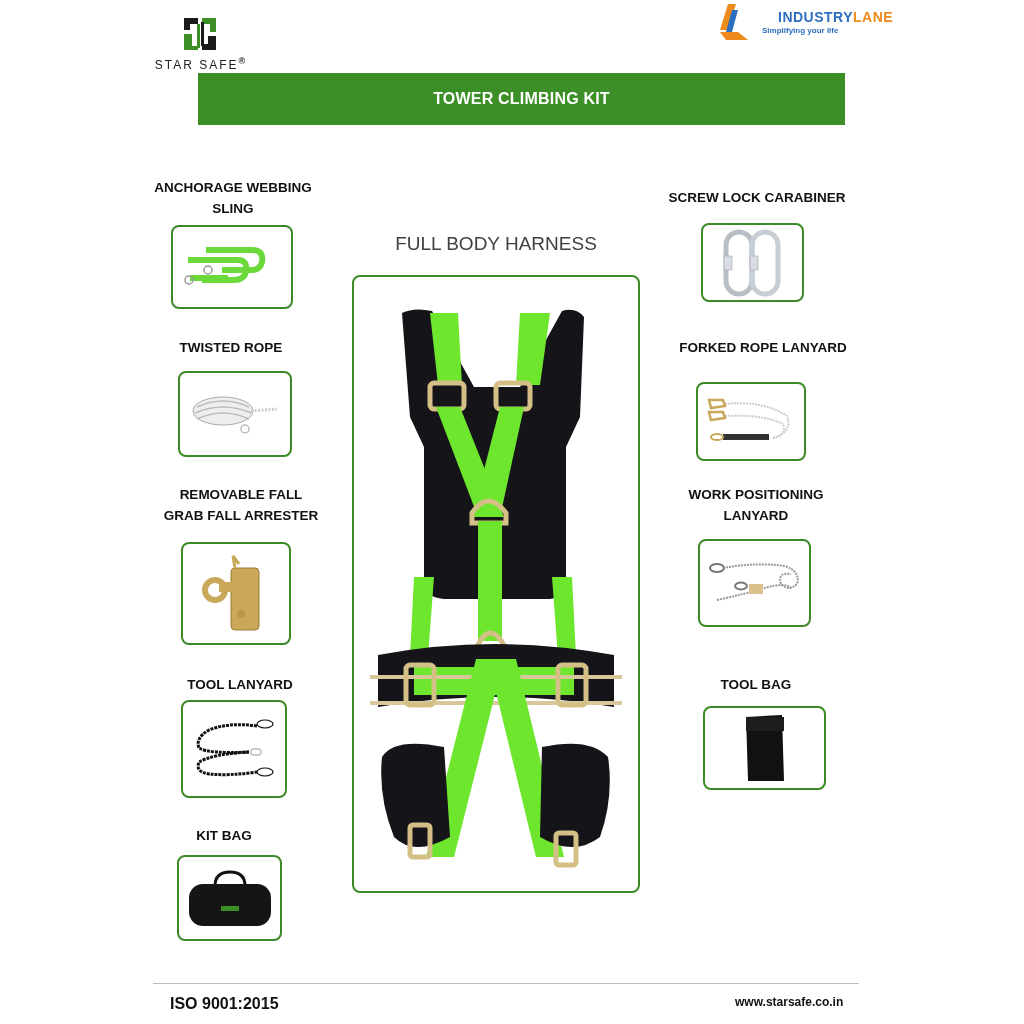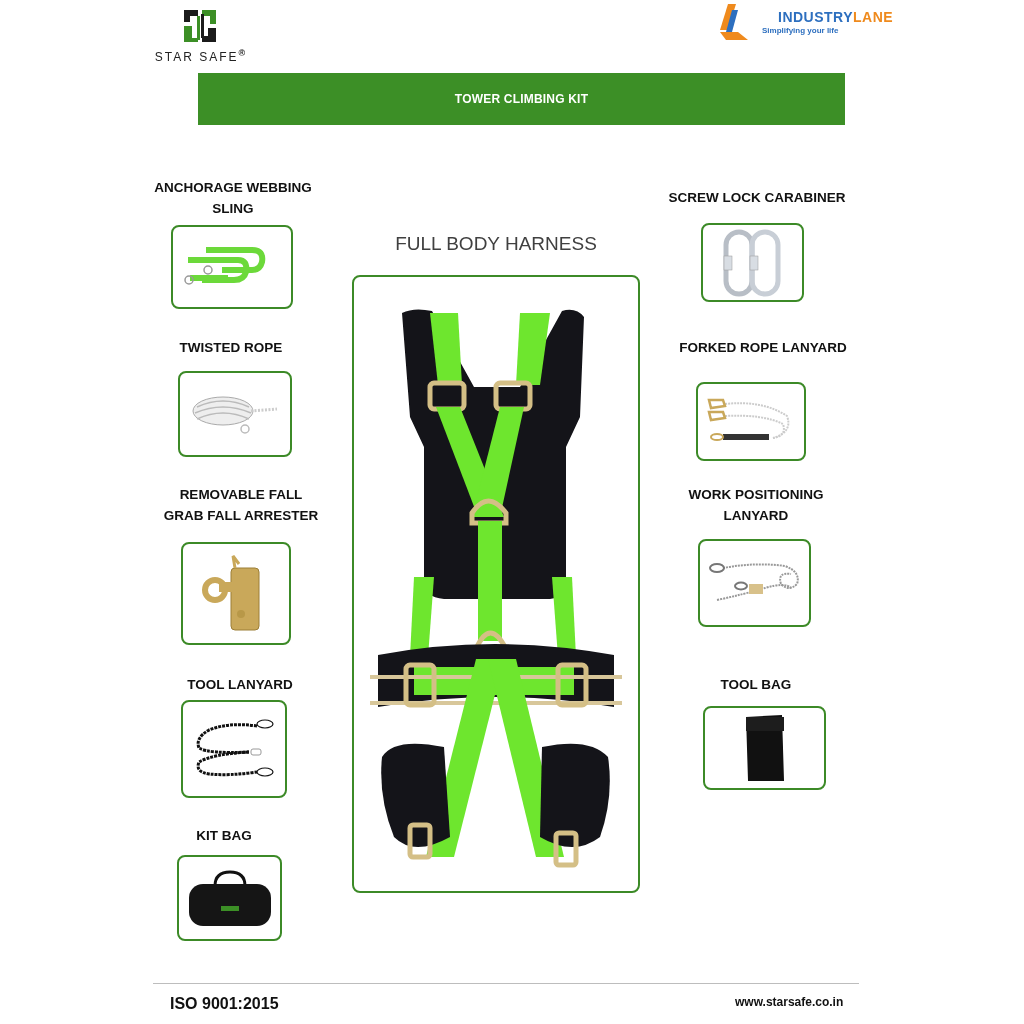--- a/index.html
+++ b/index.html
@@ -1,27 +1,27 @@
 <!DOCTYPE html>
 <html><head>
 <meta charset="utf-8">
 <style>
   html,body{margin:0;padding:0;background:#fff;}
   body{width:1024px;height:1024px;position:relative;overflow:hidden;font-family:"Liberation Sans","DejaVu Sans",sans-serif;color:#111;}
   .abs{position:absolute;}
-  .logo-ss{left:150px;top:8px;width:100px;height:60px;text-align:center;}
+  .logo-ss{left:150px;top:16px;width:100px;height:60px;text-align:center;}
   .logo-ss svg{display:block;margin:0 auto;}
   .logo-ss .brand{font-size:12px;letter-spacing:2px;color:#222;margin-top:4px;}
   .logo-ss .brand sup{font-size:9px;font-weight:bold;letter-spacing:0;}
   .logo-il{left:718px;top:0;width:150px;height:42px;}
   .logo-il .il-name{position:absolute;left:30px;top:9px;font-size:14px;font-weight:bold;color:#2d6fbf;letter-spacing:0.5px;margin-left:30px;}
   .logo-il .il-name span{color:#ef8a1d;}
   .logo-il .il-tag{position:absolute;left:44px;top:26px;font-size:8px;font-weight:bold;color:#2d6fbf;}
   .banner{left:198px;top:73px;width:647px;height:52px;background:#3c8f26;display:flex;align-items:center;justify-content:center;}
-  .banner span{color:#fff;font-weight:bold;font-size:12px;letter-spacing:0.2px;}
+  .banner span{color:#fff;font-weight:bold;font-size:16px;letter-spacing:0.2px;}
   .label{font-weight:bold;font-size:13.5px;text-align:center;line-height:21px;color:#111;}
   .box{border:2px solid #3c8a27;border-radius:8px;background:#fff;box-sizing:border-box;display:flex;align-items:center;justify-content:center;overflow:hidden;}
   .harness-title{left:352px;top:233px;width:288px;text-align:center;font-size:19px;color:#404040;}
   .harness-box{left:352px;top:275px;width:288px;height:618px;border:2px solid #3c8a27;border-radius:8px;box-sizing:border-box;background:#fff;overflow:hidden;}
   .rule{left:153px;top:983px;width:706px;height:1px;background:#bdbdbd;}
   .foot-left{left:170px;top:995px;font-size:16px;font-weight:bold;}
   .foot-right{left:735px;top:995px;font-size:12px;font-weight:bold;}
 </style>
 </head>
 <body>

